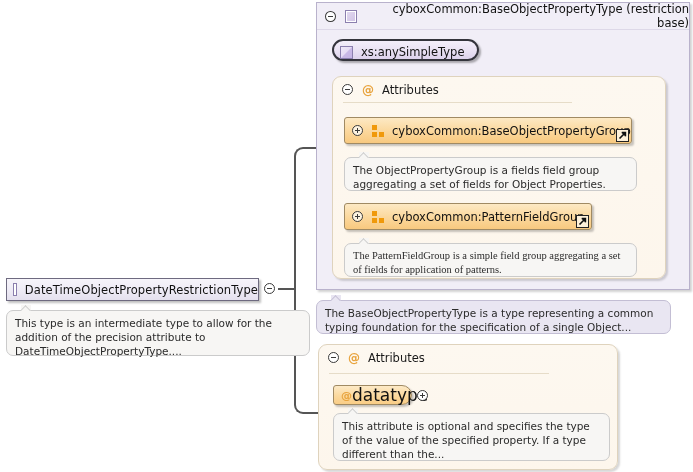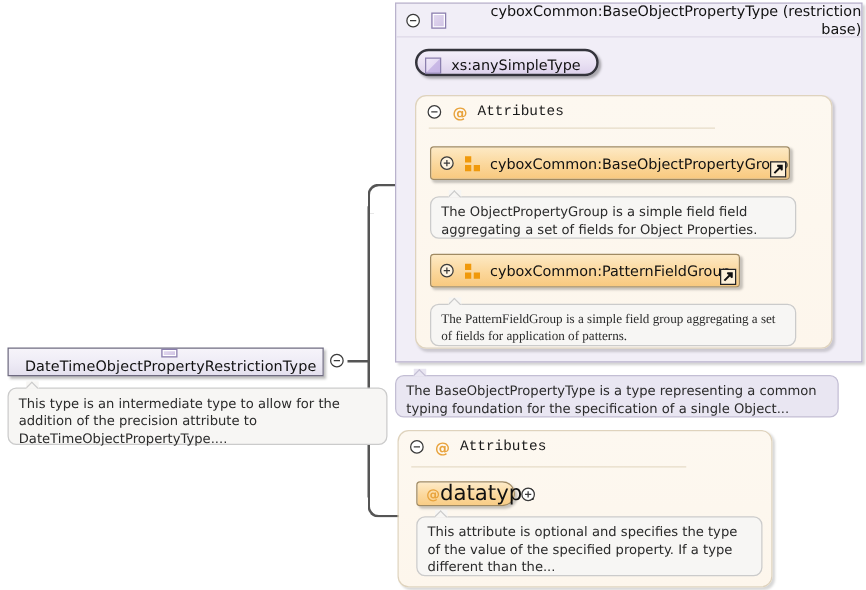--- a/index.html
+++ b/index.html
@@ -35,21 +35,21 @@
     content:"";position:absolute;left:4px;top:2px;width:1px;height:5px;background:#3a3a3a;
   }
 
   
   #root-type-box{
     left:6px;top:278px;width:253px;height:23px;
     background:linear-gradient(to bottom,#f6f4fa 0%,#efecf6 50%,#e4e0ee 100%);
     border:1px solid #6e6a80;
     box-shadow:2px 2px 2px rgba(0,0,0,0.25);
     box-sizing:border-box;
-    display:flex;align-items:center;flex-direction:column;
+    display:flex;align-items:center;
   }
   #root-type-box .ct-icon{margin-left:6px;}
   #root-type-box .lbl{margin-left:8px;font-size:11.5px;color:#111;letter-spacing:0.1px;}
 
   
   .ct-icon{
     width:13px;height:13px;box-sizing:border-box;
     background:linear-gradient(135deg,#e3daf0 0%,#cfc2e4 100%);
     border:1px solid #8b7fae;
     box-shadow:inset 0 0 0 1px #ffffff;
@@ -121,21 +121,21 @@
     position:absolute;box-sizing:border-box;
     background:linear-gradient(to bottom,#fdf8f0 0%,#fdf6ec 100%);
     border:1px solid #dfd3bd;border-radius:9px;
     box-shadow:2px 2px 2px rgba(0,0,0,0.16);
   }
   .attrs-head{
     position:absolute;left:0;top:0;height:25px;display:flex;align-items:center;
   }
   .attrs-head .toggle{position:relative;margin-left:9px;}
   .at-sign{margin-left:9px;color:#e8a33d;font-size:12px;font-weight:bold;line-height:1;}
-  .attrs-head .lbl{margin-left:8px;font-size:11.5px;color:#1a1a1a;font-family:Liberation Mono, monospace;}
+  .attrs-head .lbl{margin-left:8px;font-size:11.5px;color:#1a1a1a;}
   .attrs-sep{position:absolute;left:10px;height:1px;background:#e6dcc8;}
 
   
   .grp-box{
     position:absolute;box-sizing:border-box;height:27px;
     background:linear-gradient(to bottom,#fde9c4 0%,#fbd79b 55%,#f8c97f 100%);
     border:1px solid #a08a63;border-radius:3px;
     box-shadow:2px 2px 2px rgba(0,0,0,0.22);
     display:flex;align-items:center;
   }
@@ -222,21 +222,21 @@
   <span class="ext-icon">
     <svg width="11" height="11" viewBox="0 0 11 11">
         <path d="M2.5 8.5 L8 3 M4.8 2.6 L8.4 2.6 L8.4 6.2" stroke="#111" stroke-width="1.6" fill="none"></path>
         <path d="M8.6 2.4 L8.6 6.6 L4.4 2.4 Z" fill="#111"></path>
       </svg>
   </span>
 </div>
 
 <div class="ann abs" style="left:344px;top:157px;width:293px;height:34px;">
   <span class="tail"></span>
-  <span>The ObjectPropertyGroup is a simple field field aggregating a set of fields for Object Properties.</span>
+  <span>The ObjectPropertyGroup is a fields field group aggregating a set of fields for Object Properties.</span>
 </div>
 
 <div class="grp-box abs" style="left:344px;top:203px;width:248px;">
   <span class="toggle plus"></span>
   <span class="grp-icon">
       <i class="a"></i>
       <i class="b"></i>
       <i class="c"></i>
     </span>
   <span class="lbl">cyboxCommon:PatternFieldGroup</span>

